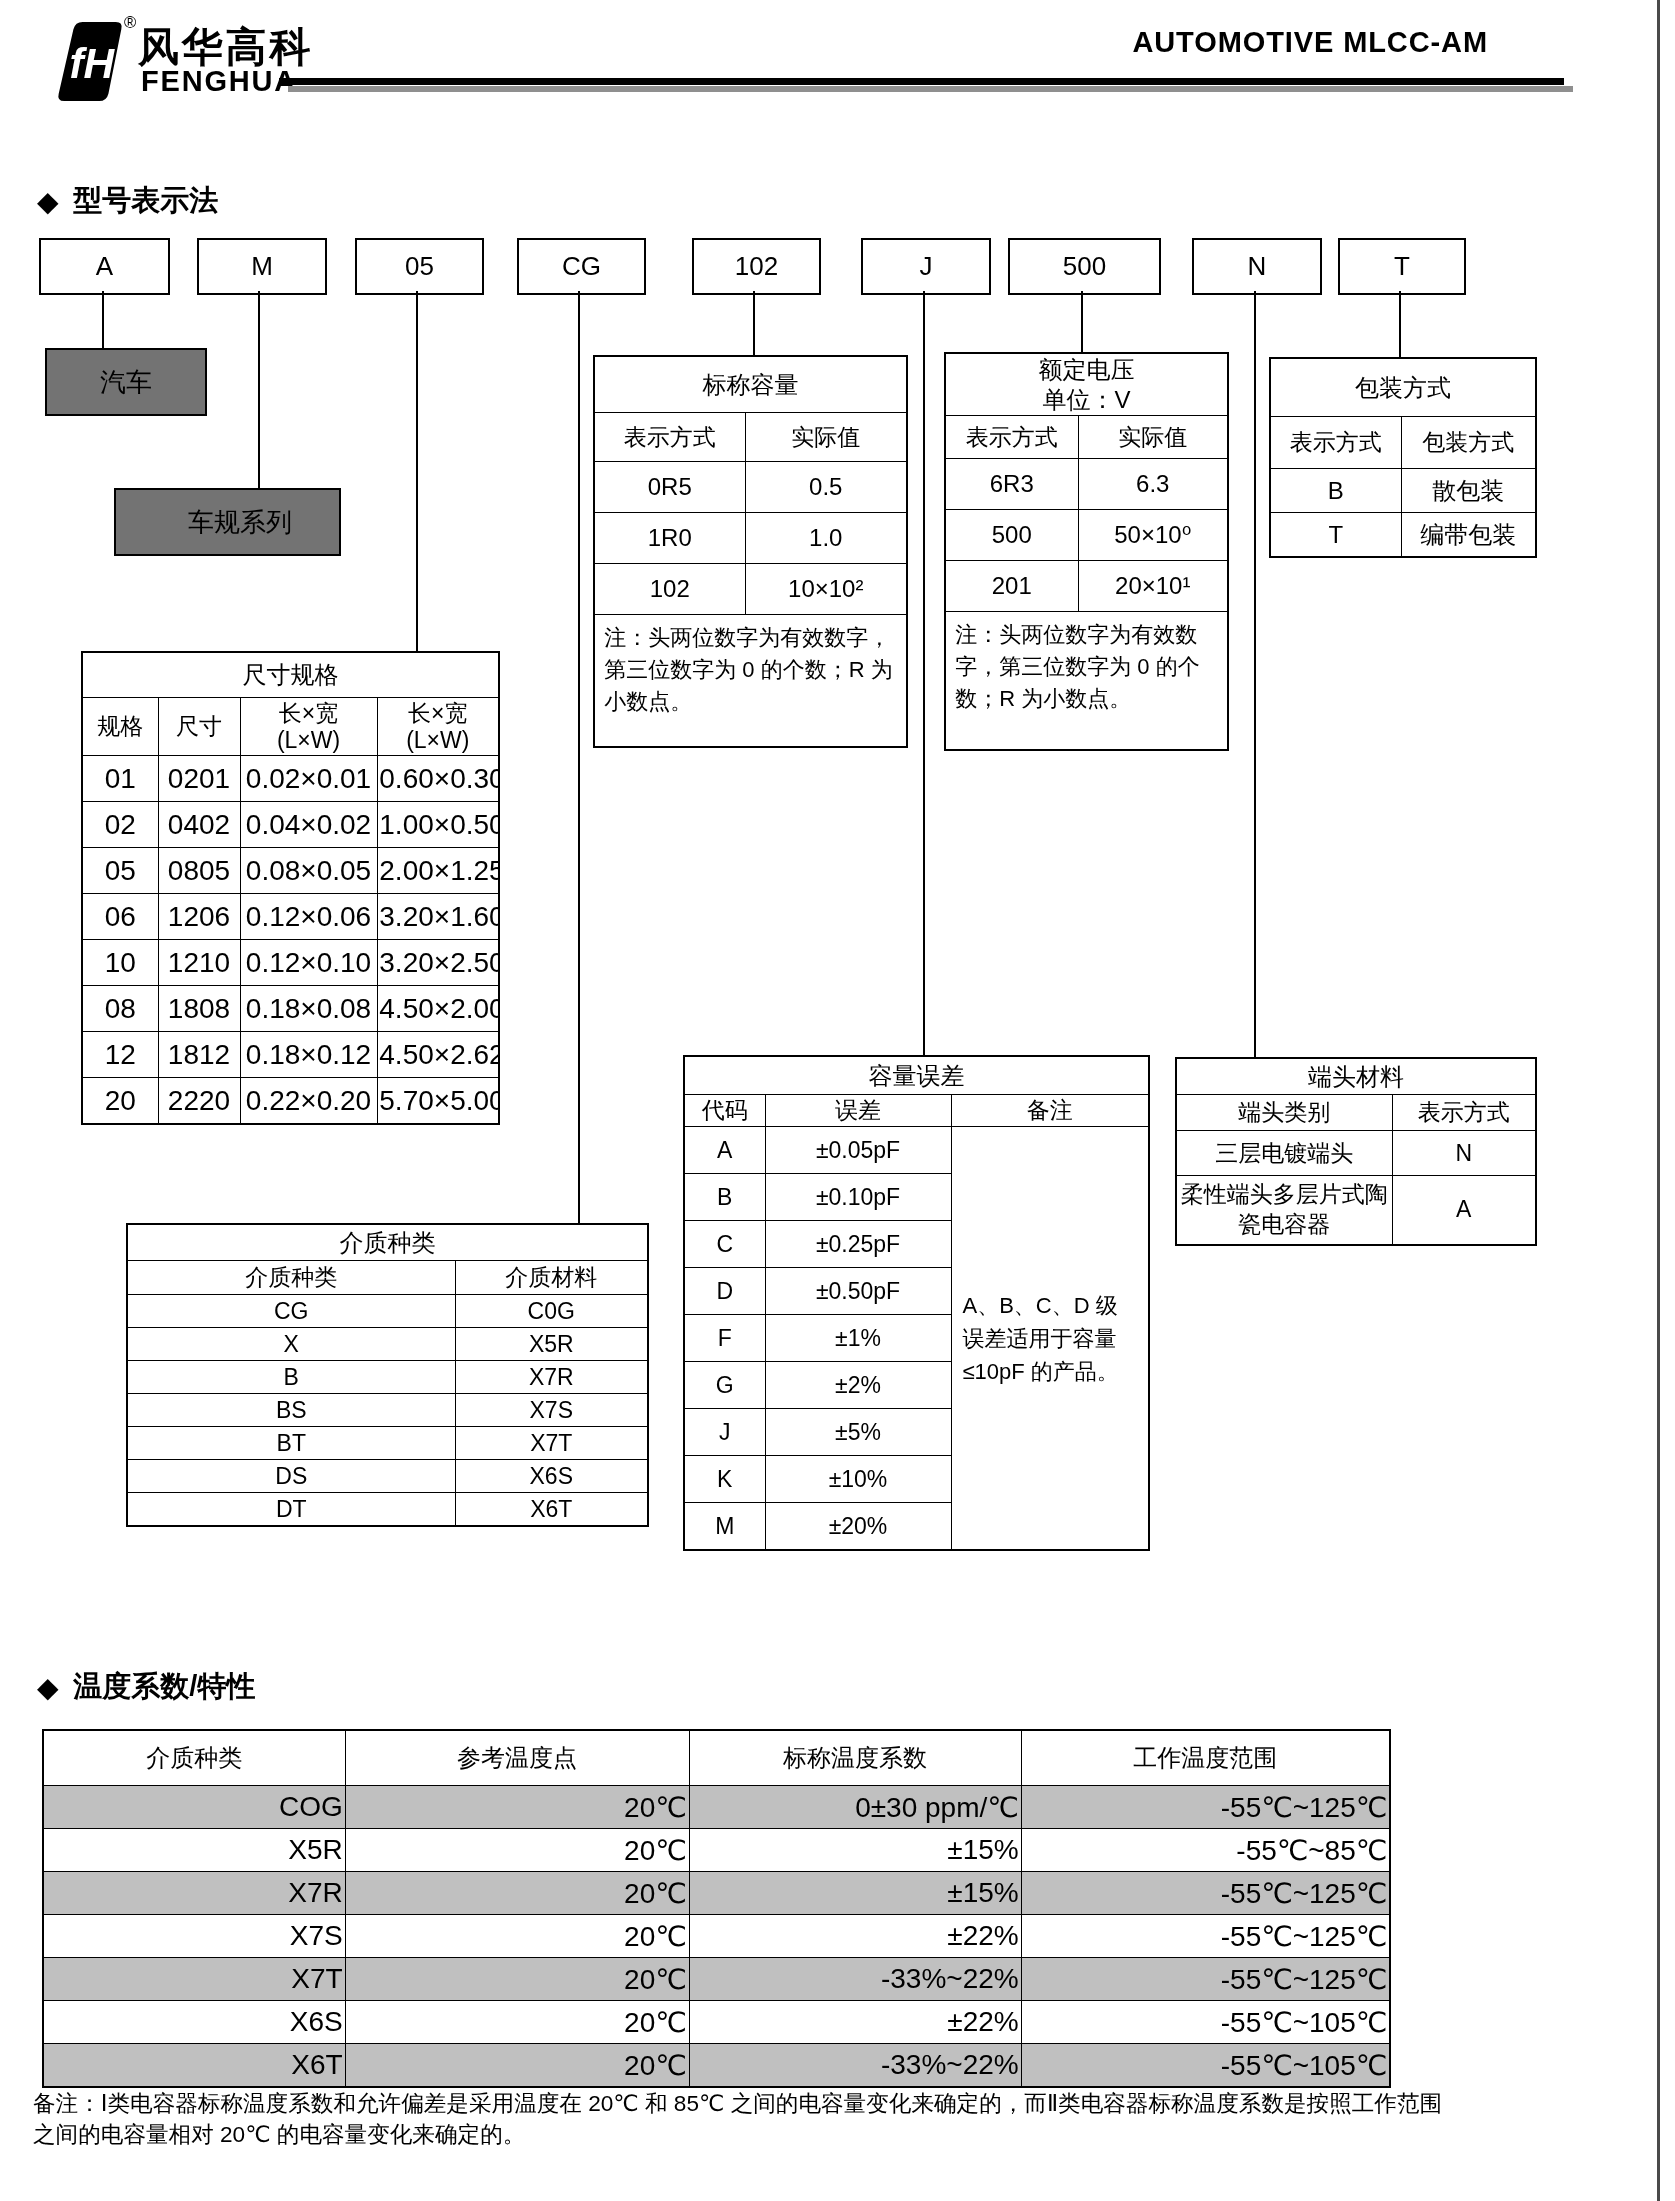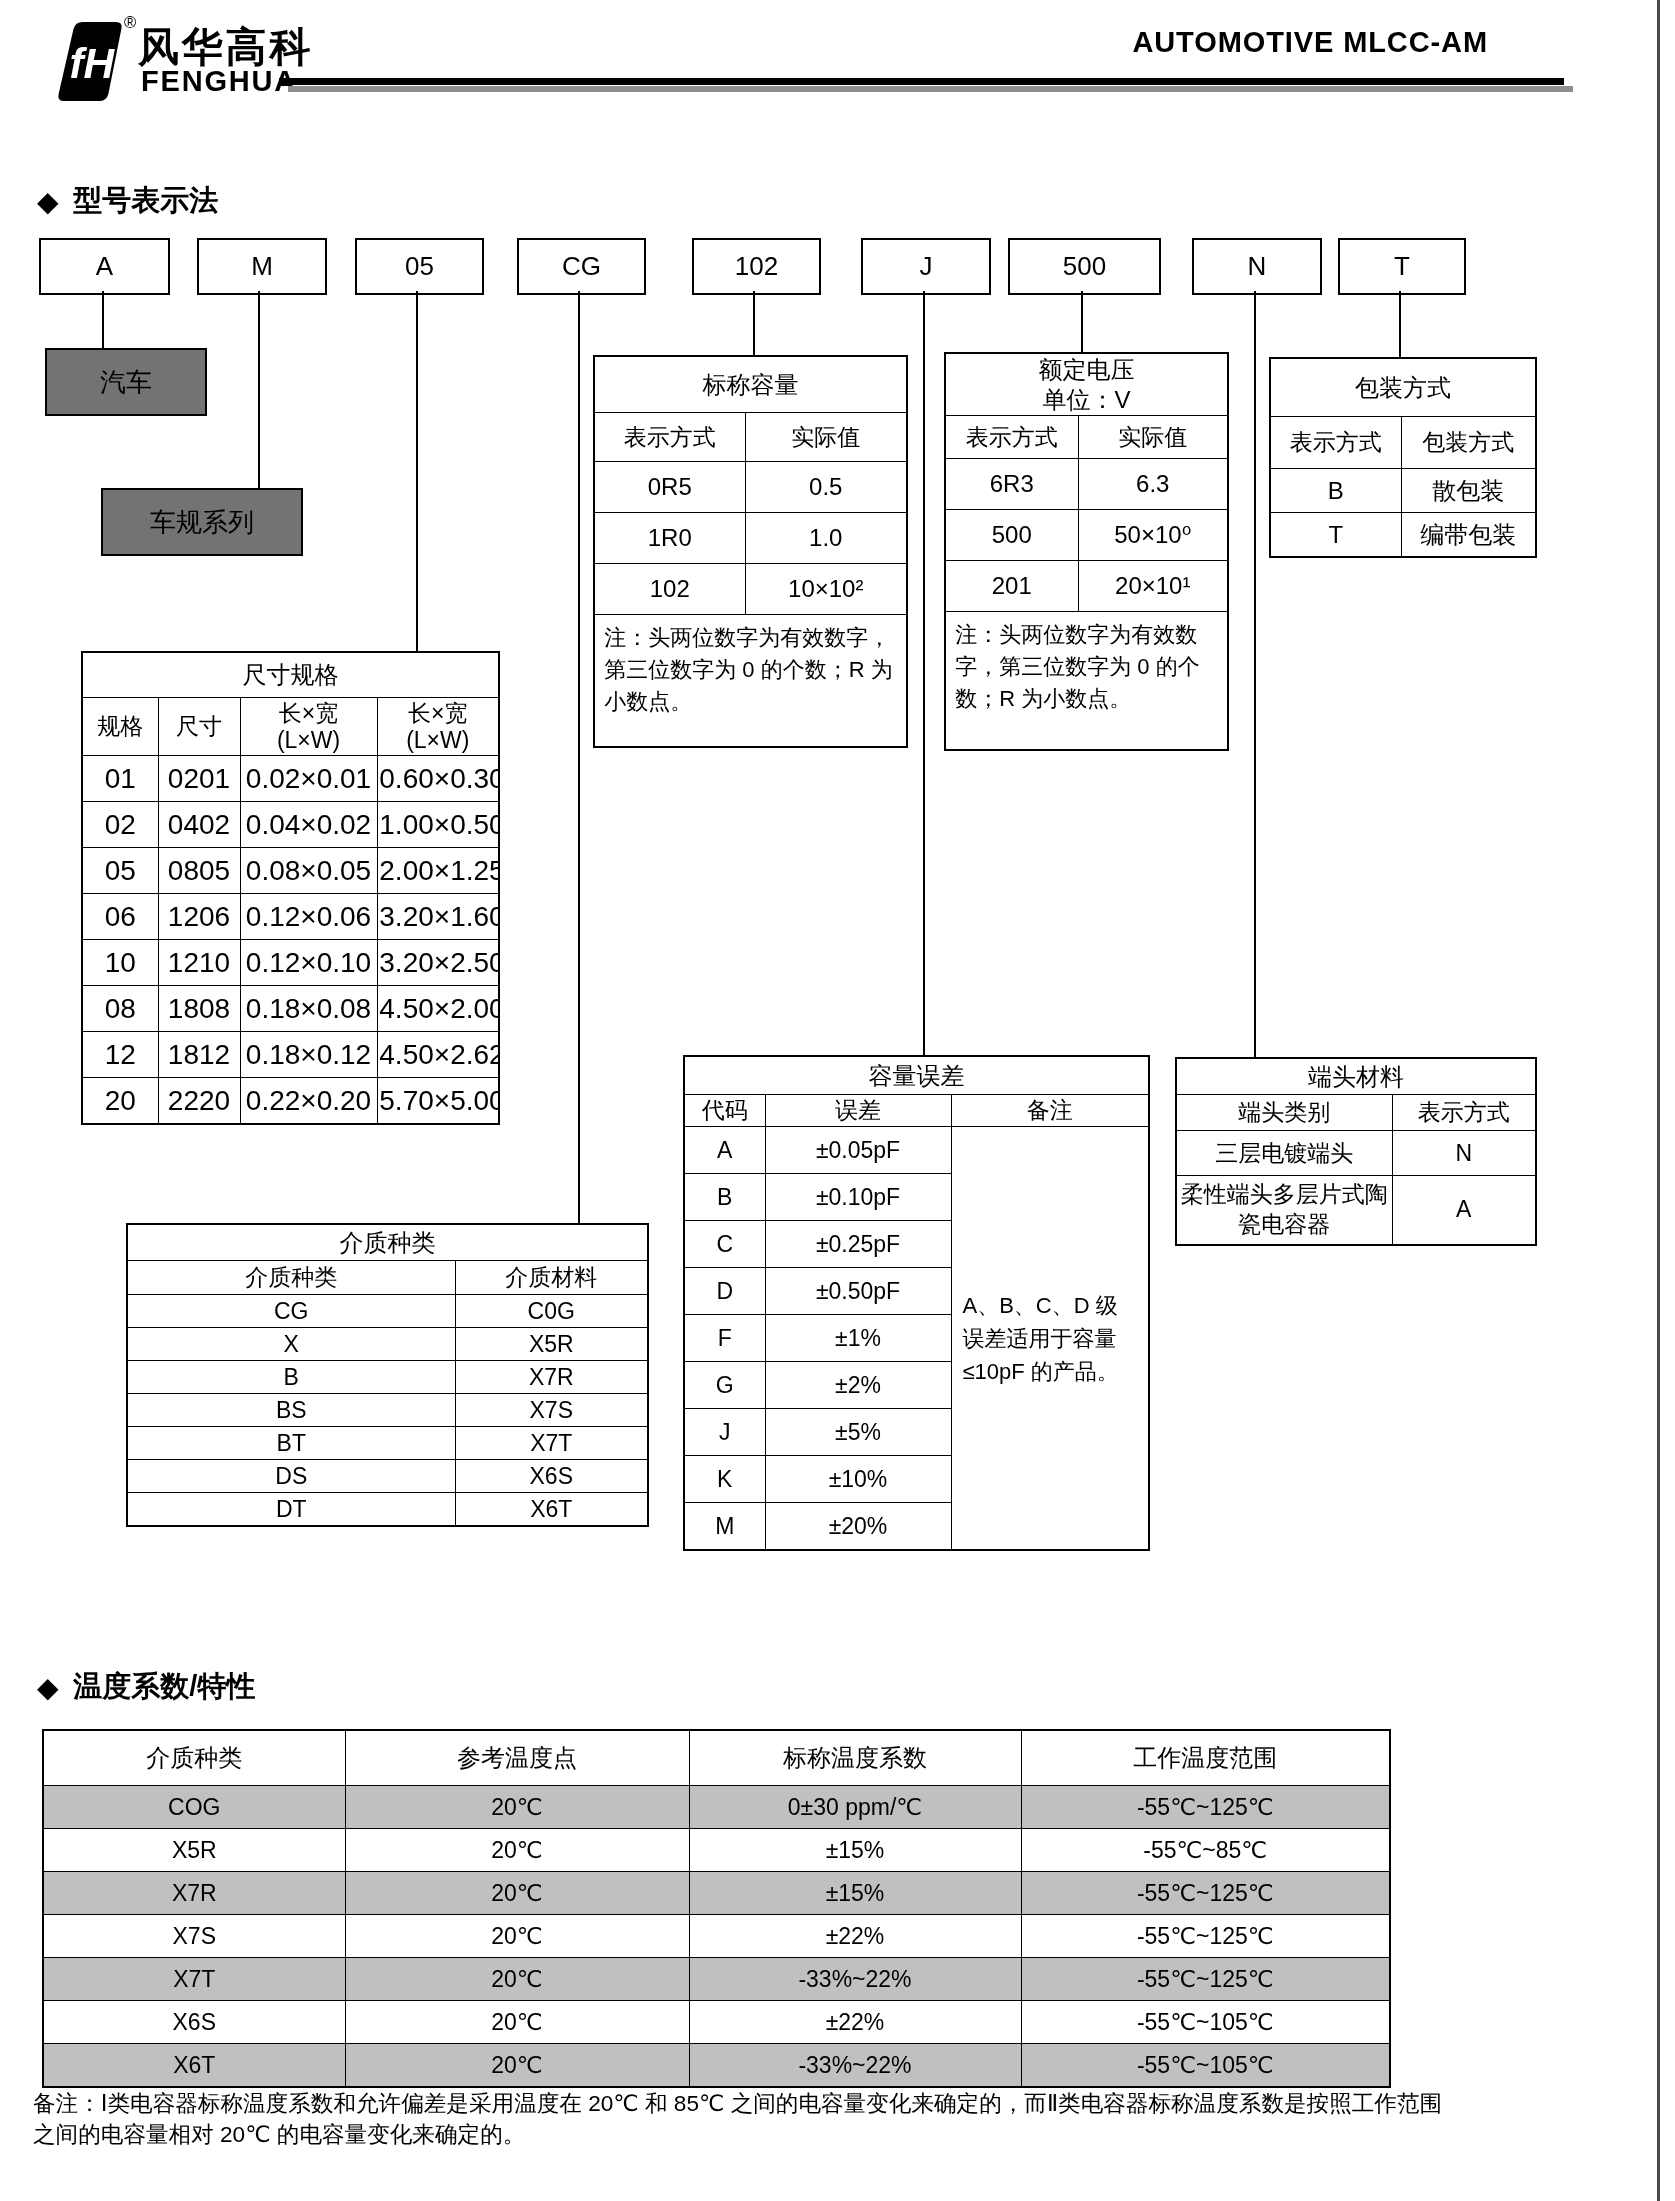--- a/index.html
+++ b/index.html
@@ -36,21 +36,21 @@
   
   .t-size .title-row th{height:44px;} .t-size .head-row th{height:57px;line-height:1.15;} .t-size tbody td{height:45px;font-size:28px;}
   .t-cap .title-row th{height:55px;} .t-cap .head-row th{height:48px;} .t-cap tbody td{height:50px;font-size:24px;}
   .t-volt .title-row th{height:61px;line-height:1.25;} .t-volt .head-row th{height:42px;} .t-volt tbody td{height:50px;font-size:24px;}
   .t-pack .title-row th{height:57px;} .t-pack .head-row th{height:51px;} .t-pack tbody td{height:43px;font-size:24px;}
   .t-tol .title-row th{height:37px;} .t-tol .head-row th{height:31px;} .t-tol tbody td{height:46px;}
   .t-term .title-row th{height:35px;} .t-term .head-row th{height:35px;margin-top:20px;}
   .t-term tbody tr:nth-child(1) td{height:44px;} .t-term tbody tr:nth-child(2) td{height:68px;line-height:1.3;}
   .t-diel .title-row th{height:35px;} .t-diel .head-row th{height:33px;} .t-diel tbody td{height:32px;}
   
-  .t-temp .head-row th{height:54px;font-size:24px;} .t-temp tbody td{height:42px;font-size:23px;}
+  .t-temp .head-row th{height:54px;font-size:24px;} .t-temp tbody td{height:42px;font-size:28px;text-align:right;}
   
   .footnote{position:absolute;left:33px;width:1613px;font-size:22.6px;line-height:31px;}
   .edge-line{position:absolute;left:1657px;top:0;width:2.8px;height:2201px;background:#4a4a4a;}
 </style>
 </head>
 <body>
 
 <div class="abs" style="left:55px;top:18.5px;width:70px;height:85px;">
   <svg width="70" height="85" viewBox="0 0 76 92">
     <path d="M26 3 H66 Q74 3 72 11 L58 81 Q56 89 48 89 H10 Q2 89 4 81 L20 11 Q22 3 30 3 Z" fill="#000"></path>
@@ -83,21 +83,21 @@
 <div class="vline" style="left:258px;top:291px;height:198px;"></div>
 <div class="vline" style="left:416px;top:291px;height:360px;"></div>
 <div class="vline" style="left:578px;top:291px;height:932px;"></div>
 <div class="vline" style="left:753px;top:291px;height:65px;"></div>
 <div class="vline" style="left:923px;top:291px;height:764px;"></div>
 <div class="vline" style="left:1081px;top:291px;height:61px;"></div>
 <div class="vline" style="left:1254px;top:291px;height:766px;"></div>
 <div class="vline" style="left:1399px;top:291px;height:66px;"></div>
 
 <div class="labelbox" style="left:45px;top:348px;width:158px;height:64px;">汽车</div>
-<div class="labelbox" style="left:101px;top:488px;width:198px;height:64px;">车规系列</div>
+<div class="labelbox" style="left:114px;top:488px;width:198px;height:64px;padding-left:25px;">车规系列</div>
 
 <div class="abs dtable t-size" style="left:81px;top:651px;width:416px;">
   <table>
     <colgroup>
         <col style="width:76px">
         <col style="width:82px">
         <col style="width:137px">
         <col style="width:122px">
       </colgroup>
     <thead>

